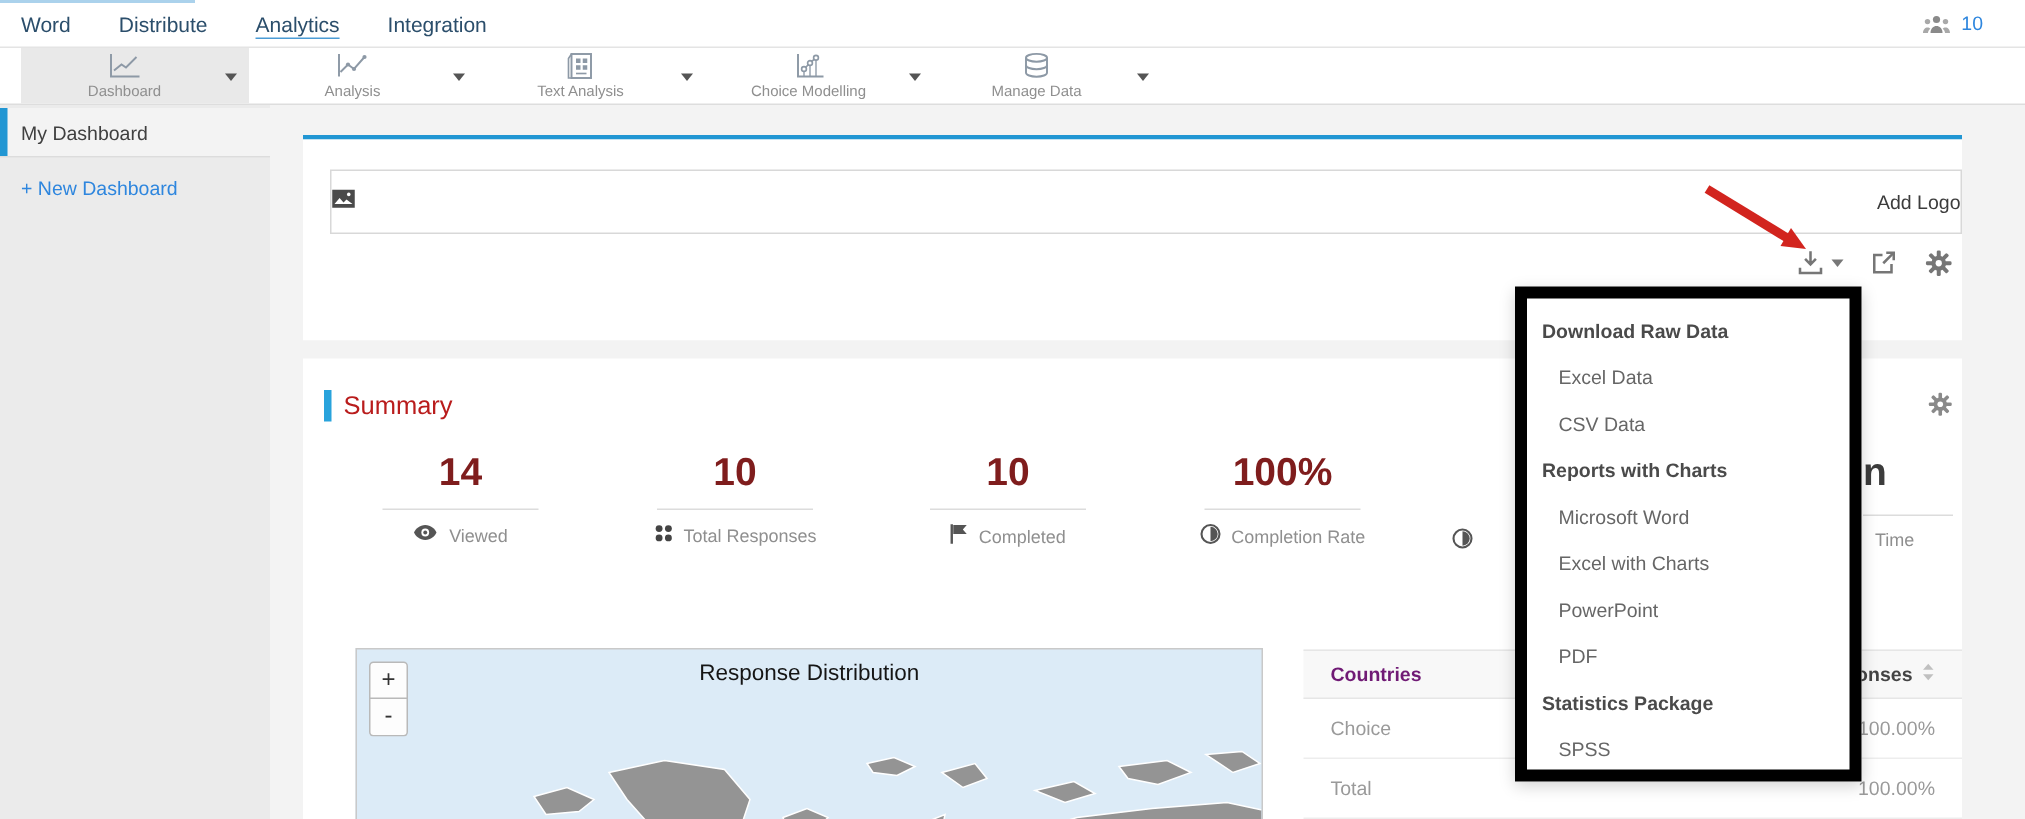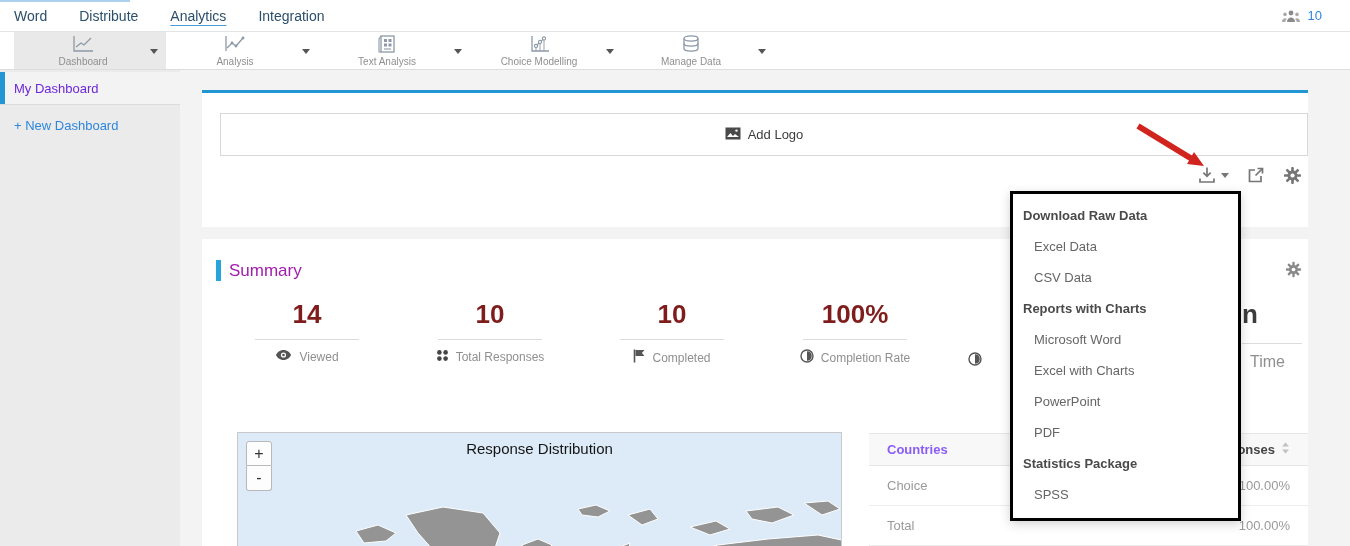--- a/index.html
+++ b/index.html
@@ -21,73 +21,73 @@
   .tb-group.selected{background:#e9e9e9;}
   .tb-icon{position:absolute;left:0;right:14px;top:2px;height:20px;display:flex;justify-content:center;}
   .tb-label{position:absolute;left:0;right:14px;bottom:2px;text-align:center;font-size:10px;color:#8f8f8f;}
   .caret{position:absolute;right:8px;top:17px;width:0;height:0;border-left:4px solid transparent;
     border-right:4px solid transparent;border-top:5px solid #555;}
   
   .sidebar{position:absolute;left:0;top:70px;width:180px;height:476px;background:#ebebeb;}
   .side-item{position:absolute;left:0;top:2px;width:180px;height:32px;background:#f3f3f3;
     border-bottom:1px solid #dcdcdc;display:flex;align-items:center;cursor:pointer;}
   .side-item-bar{position:absolute;left:0;top:0;width:5px;height:32px;background:#2196d3;}
-  .side-item-label{margin-left:14px;font-size:13px;color:#6d28d9;}
+  .side-item-label{margin-left:14px;font-size:13px;color:#404040;}
   .side-new{position:absolute;left:14px;top:48px;font-size:13px;color:#2e86de;cursor:pointer;}
   .pagebg{position:absolute;left:180px;top:70px;width:1170px;height:476px;background:#f3f3f3;}
   
   .main{position:absolute;left:202px;top:90px;width:1106px;height:456px;}
   .blueline{position:absolute;left:0;top:0;width:1106px;height:3px;background:#2196d3;}
   .headercard{position:absolute;left:0;top:3px;width:1106px;height:134px;background:#fff;}
   .addlogo{position:absolute;left:18px;top:20px;width:1086px;height:41px;border:1px solid #d8d8d8;
-    display:flex;align-items:center;justify-content:center;gap:7px;cursor:pointer;background:#fff;}
+    display:flex;align-items:center;justify-content:space-between;gap:7px;cursor:pointer;background:#fff;}
   .addlogo-label{font-size:13px;color:#3c3c3c;}
   .pagetitle{position:absolute;left:18px;top:74px;font-size:26px;color:#2b82d9;}
   .hc-actions{position:absolute;right:6px;top:72px;display:flex;align-items:center;gap:17px;}
   .icon-btn{cursor:pointer;display:flex;align-items:center;}
   .dl-caret{width:0;height:0;border-left:4px solid transparent;border-right:4px solid transparent;
     border-top:5px solid #777;margin-left:4px;}
   .graygap{position:absolute;left:0;top:137px;width:1106px;height:12px;background:#f3f3f3;}
   
   .summary{position:absolute;left:0;top:149px;width:1106px;height:307px;background:#fff;}
   .sum-head{position:absolute;left:14px;top:21px;display:flex;align-items:center;gap:8px;}
   .sum-bar{width:5px;height:21px;background:#29a3dc;}
-  .sum-title{font-size:17px;color:#a21caf;}
+  .sum-title{font-size:17px;color:#b91c1c;}
   .sum-gear{position:absolute;left:1083px;top:22px;cursor:pointer;}
   .stat{position:absolute;top:60px;width:160px;text-align:center;}
   .stat-value{font-size:26px;font-weight:bold;color:#7f1d1d;}
   .stat-line{margin:9px auto 0 auto;width:104px;border-top:1px solid #dcdcdc;}
   .stat-label{margin-top:9px;font-size:12px;color:#8f8f8f;display:flex;align-items:center;justify-content:center;gap:7px;}
   .frag-value{position:absolute;left:1040px;top:60px;font-size:26px;font-weight:bold;color:#3c3c3c;}
   .frag-line{position:absolute;left:1040px;top:104px;width:60px;border-top:1px solid #dcdcdc;}
-  .frag-label{position:absolute;left:1048px;top:114px;font-size:16px;color:#8f8f8f;}
+  .frag-label{position:absolute;left:1048px;top:114px;font-size:12px;color:#8f8f8f;}
   .frag-icon{position:absolute;left:766px;top:113px;}
   
   .map{position:absolute;left:35px;top:193px;width:603px;height:260px;background:#dcebf7;
     border:1px solid #c9c9c9;overflow:hidden;}
   .map-title{position:absolute;left:0;top:7px;width:100%;text-align:center;font-size:15px;
     font-weight:normal;color:#151515;}
   .map-zoom{position:absolute;left:8px;top:8px;width:26px;}
   .zoom-btn{width:26px;height:25px;background:#fdfdfd;border:1px solid #b9b9b9;box-sizing:border-box;
     text-align:center;line-height:23px;font-size:16px;color:#333;cursor:pointer;}
   .zoom-btn.zin{border-radius:3px 3px 0 0;}
   .zoom-btn.zout{border-radius:0 0 3px 3px;border-top:none;}
   .map-land{position:absolute;left:0;top:52px;width:603px;height:208px;}
   
   .ctable{position:absolute;left:667px;top:194px;width:439px;}
   .ct-header{height:33px;background:#f8f8f8;border-top:1px solid #e6e6e6;border-bottom:1px solid #e6e6e6;
     display:flex;align-items:center;justify-content:space-between;padding:0 18px;box-sizing:border-box;}
-  .ct-h-left{font-size:13px;font-weight:bold;color:#8b5cf6;}
+  .ct-h-left{font-size:13px;font-weight:bold;color:#701a75;}
   .ct-h-right{font-size:13px;font-weight:bold;color:#444;display:flex;align-items:center;gap:6px;cursor:pointer;}
   .ct-row{height:40px;border-bottom:1px solid #ededed;display:flex;align-items:center;
     justify-content:space-between;padding:0 18px;box-sizing:border-box;}
   .ct-cell{font-size:13px;color:#9a9a9a;}
   
   .ddmenu{position:absolute;left:1010px;top:191px;width:231px;height:330px;box-sizing:border-box;
-    background:#fff;border:3px solid #000000;box-shadow:0 3px 10px rgba(0,0,0,0.18);padding-top:6px;z-index:50;}
+    background:#fff;border:8px solid #000000;box-shadow:0 3px 10px rgba(0,0,0,0.18);padding-top:6px;z-index:50;}
   .dd-row{height:31px;line-height:31px;}
   .dd-header{padding-left:10px;font-size:13px;font-weight:bold;color:#4a4a4a;}
   .dd-item{padding-left:21px;font-size:13px;color:#666;cursor:pointer;}
   
   .arrow-annot{position:absolute;left:1128px;top:118px;z-index:60;pointer-events:none;}
 </style>
 </head>
 <body>
 
 <div id="screen">

